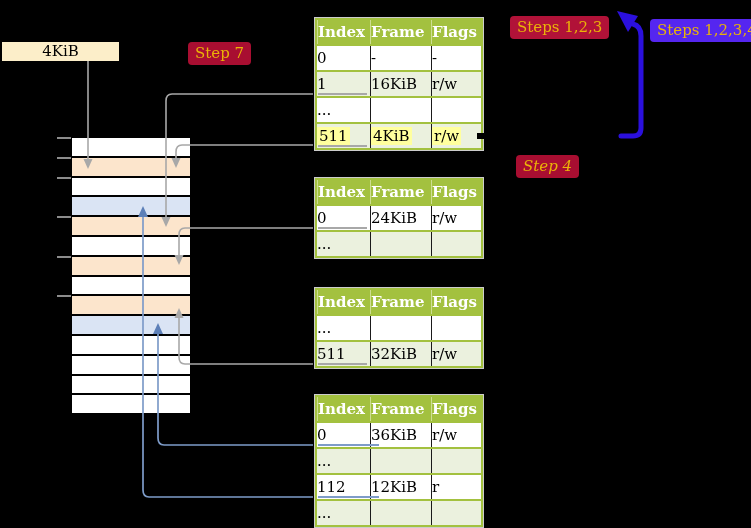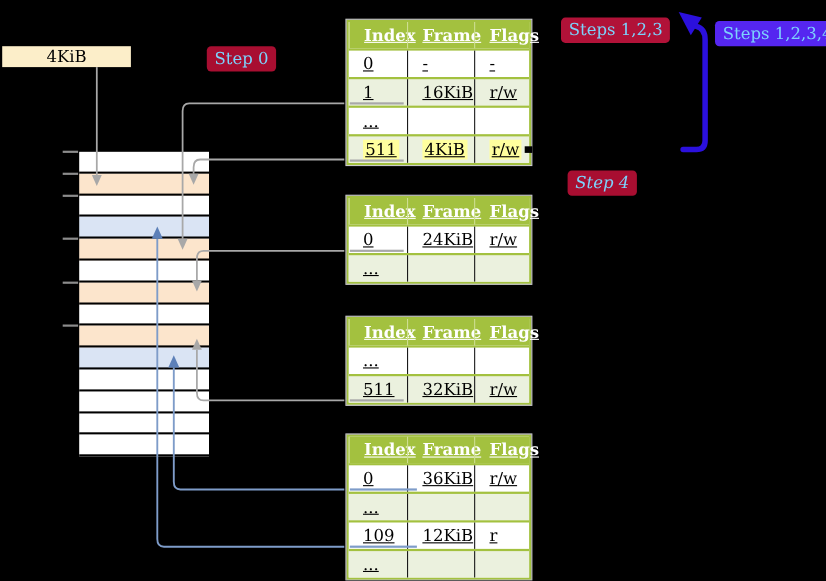--- a/index.html
+++ b/index.html
@@ -9,21 +9,21 @@
     font-family:"DejaVu Serif","Liberation Serif",serif;
   }
   
   .label-box{
     position:absolute;left:2px;top:42px;width:117px;height:19px;
     background:var(--label-box-bg);color:#000;font-size:15px;
     text-align:center;line-height:19px;
   }
   
   .badge{
-    position:absolute;color:#7dd3fc;font-size:15px;line-height:1;
+    position:absolute;color:#eab308;font-size:15px;line-height:1;
     padding:4px 7px;border-radius:4px;white-space:nowrap;
   }
   #badge-step0{left:188px;top:42px;background:var(--badge-dark-red);}
   #badge-steps123{left:510px;top:16px;background:var(--badge-crimson);}
   #badge-steps1234{left:650px;top:19px;background:var(--badge-blue-violet);}
   #badge-step4{left:516px;top:155px;background:var(--badge-dark-red);font-style:italic;}
   
   .stack{position:absolute;left:72px;top:138px;width:118px;}
   .frame-row{height:17.8px;border-bottom:2px solid #000;}
   .frame-white{background:var(--frame-white);}
@@ -35,22 +35,22 @@
     position:absolute;left:315px;width:164px;
     border:2px solid var(--table-header-green);
     outline:1px solid var(--table-outline);
     background:#fff;
   }
   #table-1{top:18px;} #table-2{top:178px;} #table-3{top:288px;} #table-4{top:395px;}
   .trow{display:grid;grid-template-columns:53px 61px 50px;height:24px;border-top:2px solid var(--table-header-green);}
   .trow.head{border-top:none;background:var(--table-header-green);}
   .trow.shade{background:var(--table-row-shade);}
   .tcell{
-    position:relative;font-size:15px;line-height:24px;padding-left:13px;
-    border-left:1px solid var(--cell-divider);color:#000;box-sizing:border-box;text-decoration:underline;
+    position:relative;font-size:15px;line-height:24px;padding-left:0;
+    border-left:1px solid var(--cell-divider);color:#000;box-sizing:border-box;
   }
   .trow .tcell:first-child{border-left:none;}
   .trow.head .tcell{color:#fff;font-weight:bold;border-left:1px solid var(--header-divider);}
   .underline{position:absolute;left:1px;right:3px;bottom:1px;height:2px;background:var(--gray-arrow);}
   .underline.blue{background:var(--steel-blue-line);right:-9px;z-index:3;}
   .hl{background:var(--highlight-yellow);padding:0 2px;}
   
   svg.overlay{position:absolute;left:0;top:0;z-index:5;pointer-events:none;}
   .g-line{stroke:var(--gray-arrow);stroke-width:1.6;fill:none;}
   .g-head{fill:var(--gray-arrow);stroke:none;}
@@ -59,21 +59,21 @@
   .loop-line{stroke:var(--loop-blue);stroke-width:5;fill:none;stroke-linecap:round;}
   .loop-head{fill:var(--loop-blue);stroke:none;}
 </style>
 </head>
 <body>
 
 <div class="canvas">
 
   <div class="label-box">4KiB</div>
 
-  <span class="badge" id="badge-step0">Step 0</span>
+  <span class="badge" id="badge-step0">Step 7</span>
   <span class="badge" id="badge-steps123">Steps 1,2,3</span>
   <span class="badge" id="badge-steps1234">Steps 1,2,3,4</span>
   <span class="badge" id="badge-step4">Step 4</span>
 
   <div class="stack" id="stack">
       <div class="frame-row frame-white"></div>
       <div class="frame-row frame-peach"></div>
       <div class="frame-row frame-white"></div>
       <div class="frame-row frame-blue"></div>
       <div class="frame-row frame-peach"></div>
@@ -169,21 +169,21 @@
       <div class="tcell"><span>0</span><i class="underline blue"></i></div>
       <div class="tcell"><span>36KiB</span></div>
       <div class="tcell"><span>r/w</span></div>
     </div>
     <div class="trow shade">
       <div class="tcell"><span>...</span></div>
       <div class="tcell"><span></span></div>
       <div class="tcell"><span></span></div>
     </div>
     <div class="trow">
-      <div class="tcell"><span>109</span><i class="underline blue"></i></div>
+      <div class="tcell"><span>112</span><i class="underline blue"></i></div>
       <div class="tcell"><span>12KiB</span></div>
       <div class="tcell"><span>r</span></div>
     </div>
     <div class="trow shade">
       <div class="tcell"><span>...</span></div>
       <div class="tcell"><span></span></div>
       <div class="tcell"><span></span></div>
     </div>
   </div>
 

